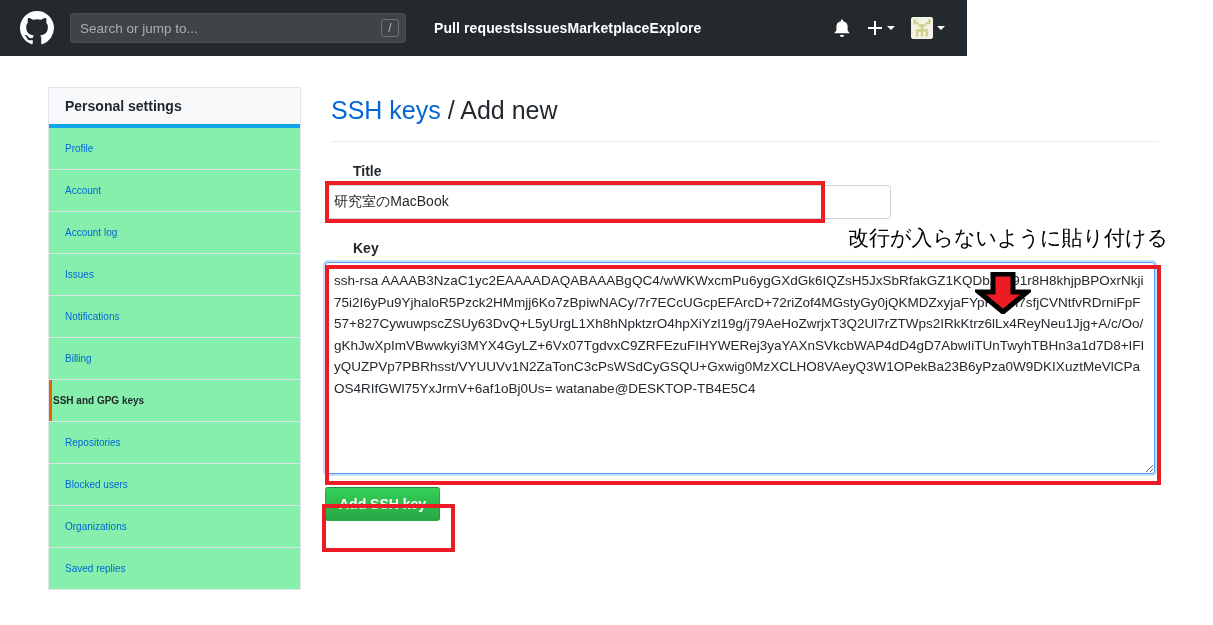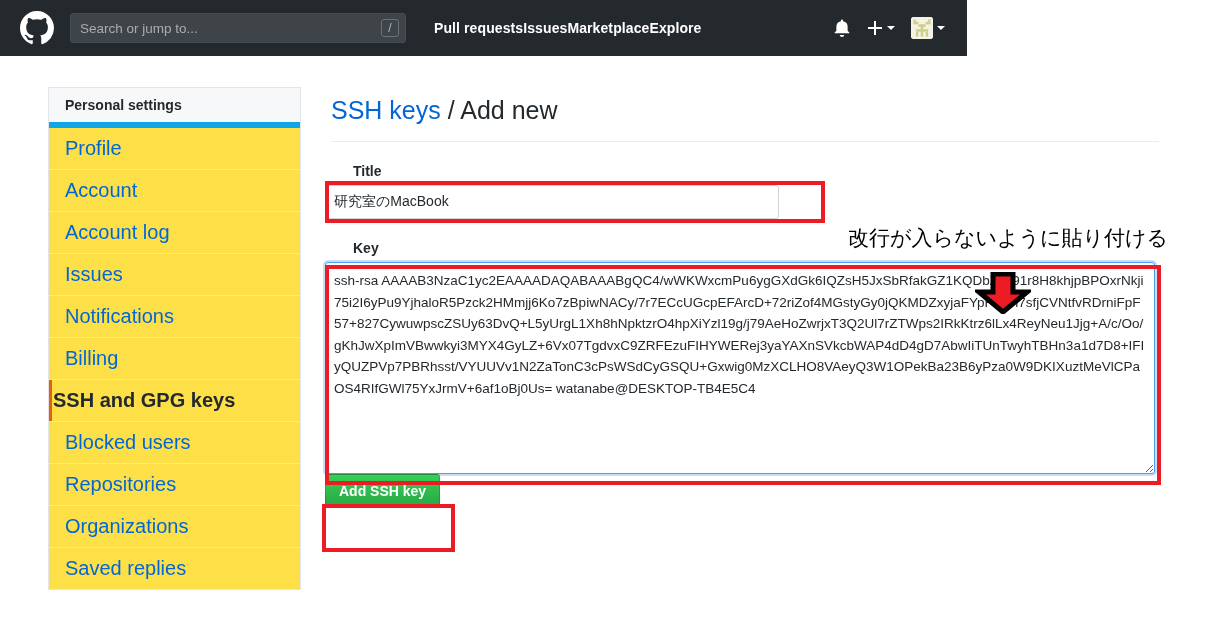--- a/index.html
+++ b/index.html
@@ -110,39 +110,39 @@
     position: absolute;
     left: 48px; top: 31px;
     width: 253px;
     border: 1px solid #e1e4e8;
     border-bottom: none;
     background: #ffffff;
   }
   .sidebar-head {
     height: 40px;
     background: #f6f8fa;
-    border-bottom: 6px solid #0ea5e9;
+    border-bottom: 4px solid #0ea5e9;
     display: flex;
     align-items: center;
     padding-left: 16px;
     font-size: 14px;
     color: #24292e;
     font-weight: 600;
   }
   .sidebar-item {
     height: 42px;
     border-bottom: 1px solid #e1e4e8;
     display: flex;
     align-items: center;
     padding-left: 16px;
-    font-size: 20px;
+    font-size: 10px;
     color: #0366d6;
     cursor: pointer;
     position: relative;
-    background: #fde047;
+    background: #86efac;
   }
   .sidebar-item.selected {
     color: #24292e;
     font-weight: bold;
     padding-left: 4px;
   }
   .sidebar-item.selected::before {
     content: "";
     position: absolute;
     left: 0; top: 0; bottom: 0;
@@ -179,21 +179,21 @@
 
   
   .redbox {
     position: absolute;
     border: 4px solid #ec1c24;
     pointer-events: none;
     z-index: 5;
   }
 
   .title-input {
-    width: 454px;
+    width: 566px;
     height: 34px;
     border: 1px solid #d1d5da;
     border-radius: 3px;
     font-size: 14px;
     font-family: "Liberation Sans", sans-serif;
     color: #24292e;
     padding: 0 8px;
     outline: none;
     background: #fff;
   }
@@ -212,20 +212,21 @@
     outline: none;
     resize: vertical;
     overflow: hidden;
     white-space: pre-wrap;
     word-break: break-all;
     background: #fff;
     display: block;
   }
 
   .add-btn {
+    margin-top: 13px;
     height: 34px;
     padding: 0 13px;
     background: linear-gradient(#34d058, #28a745);
     border: 1px solid rgba(27,31,35,0.2);
     border-radius: 3px;
     color: #ffffff;
     font-size: 14px;
     font-weight: bold;
     font-family: "Liberation Sans", sans-serif;
     cursor: pointer;
@@ -312,22 +313,22 @@
 
   <div class="sidebar">
     <div class="sidebar-head">Personal settings</div>
     <div class="sidebar-item">Profile</div>
     <div class="sidebar-item">Account</div>
     <div class="sidebar-item">Account log</div>
     <div class="sidebar-item">Issues</div>
     <div class="sidebar-item">Notifications</div>
     <div class="sidebar-item">Billing</div>
     <div class="sidebar-item selected">SSH and GPG keys</div>
+    <div class="sidebar-item">Repositories</div>
     <div class="sidebar-item">Blocked users</div>
-    <div class="sidebar-item">Repositories</div>
     <div class="sidebar-item">Organizations</div>
     <div class="sidebar-item">Saved replies</div>
   </div>
 
   <div class="main">
 
     <h1 class="page-title">
       <span class="link">SSH keys</span>
       <span class="sep">/</span>
       <span class="sep">Add new</span>

